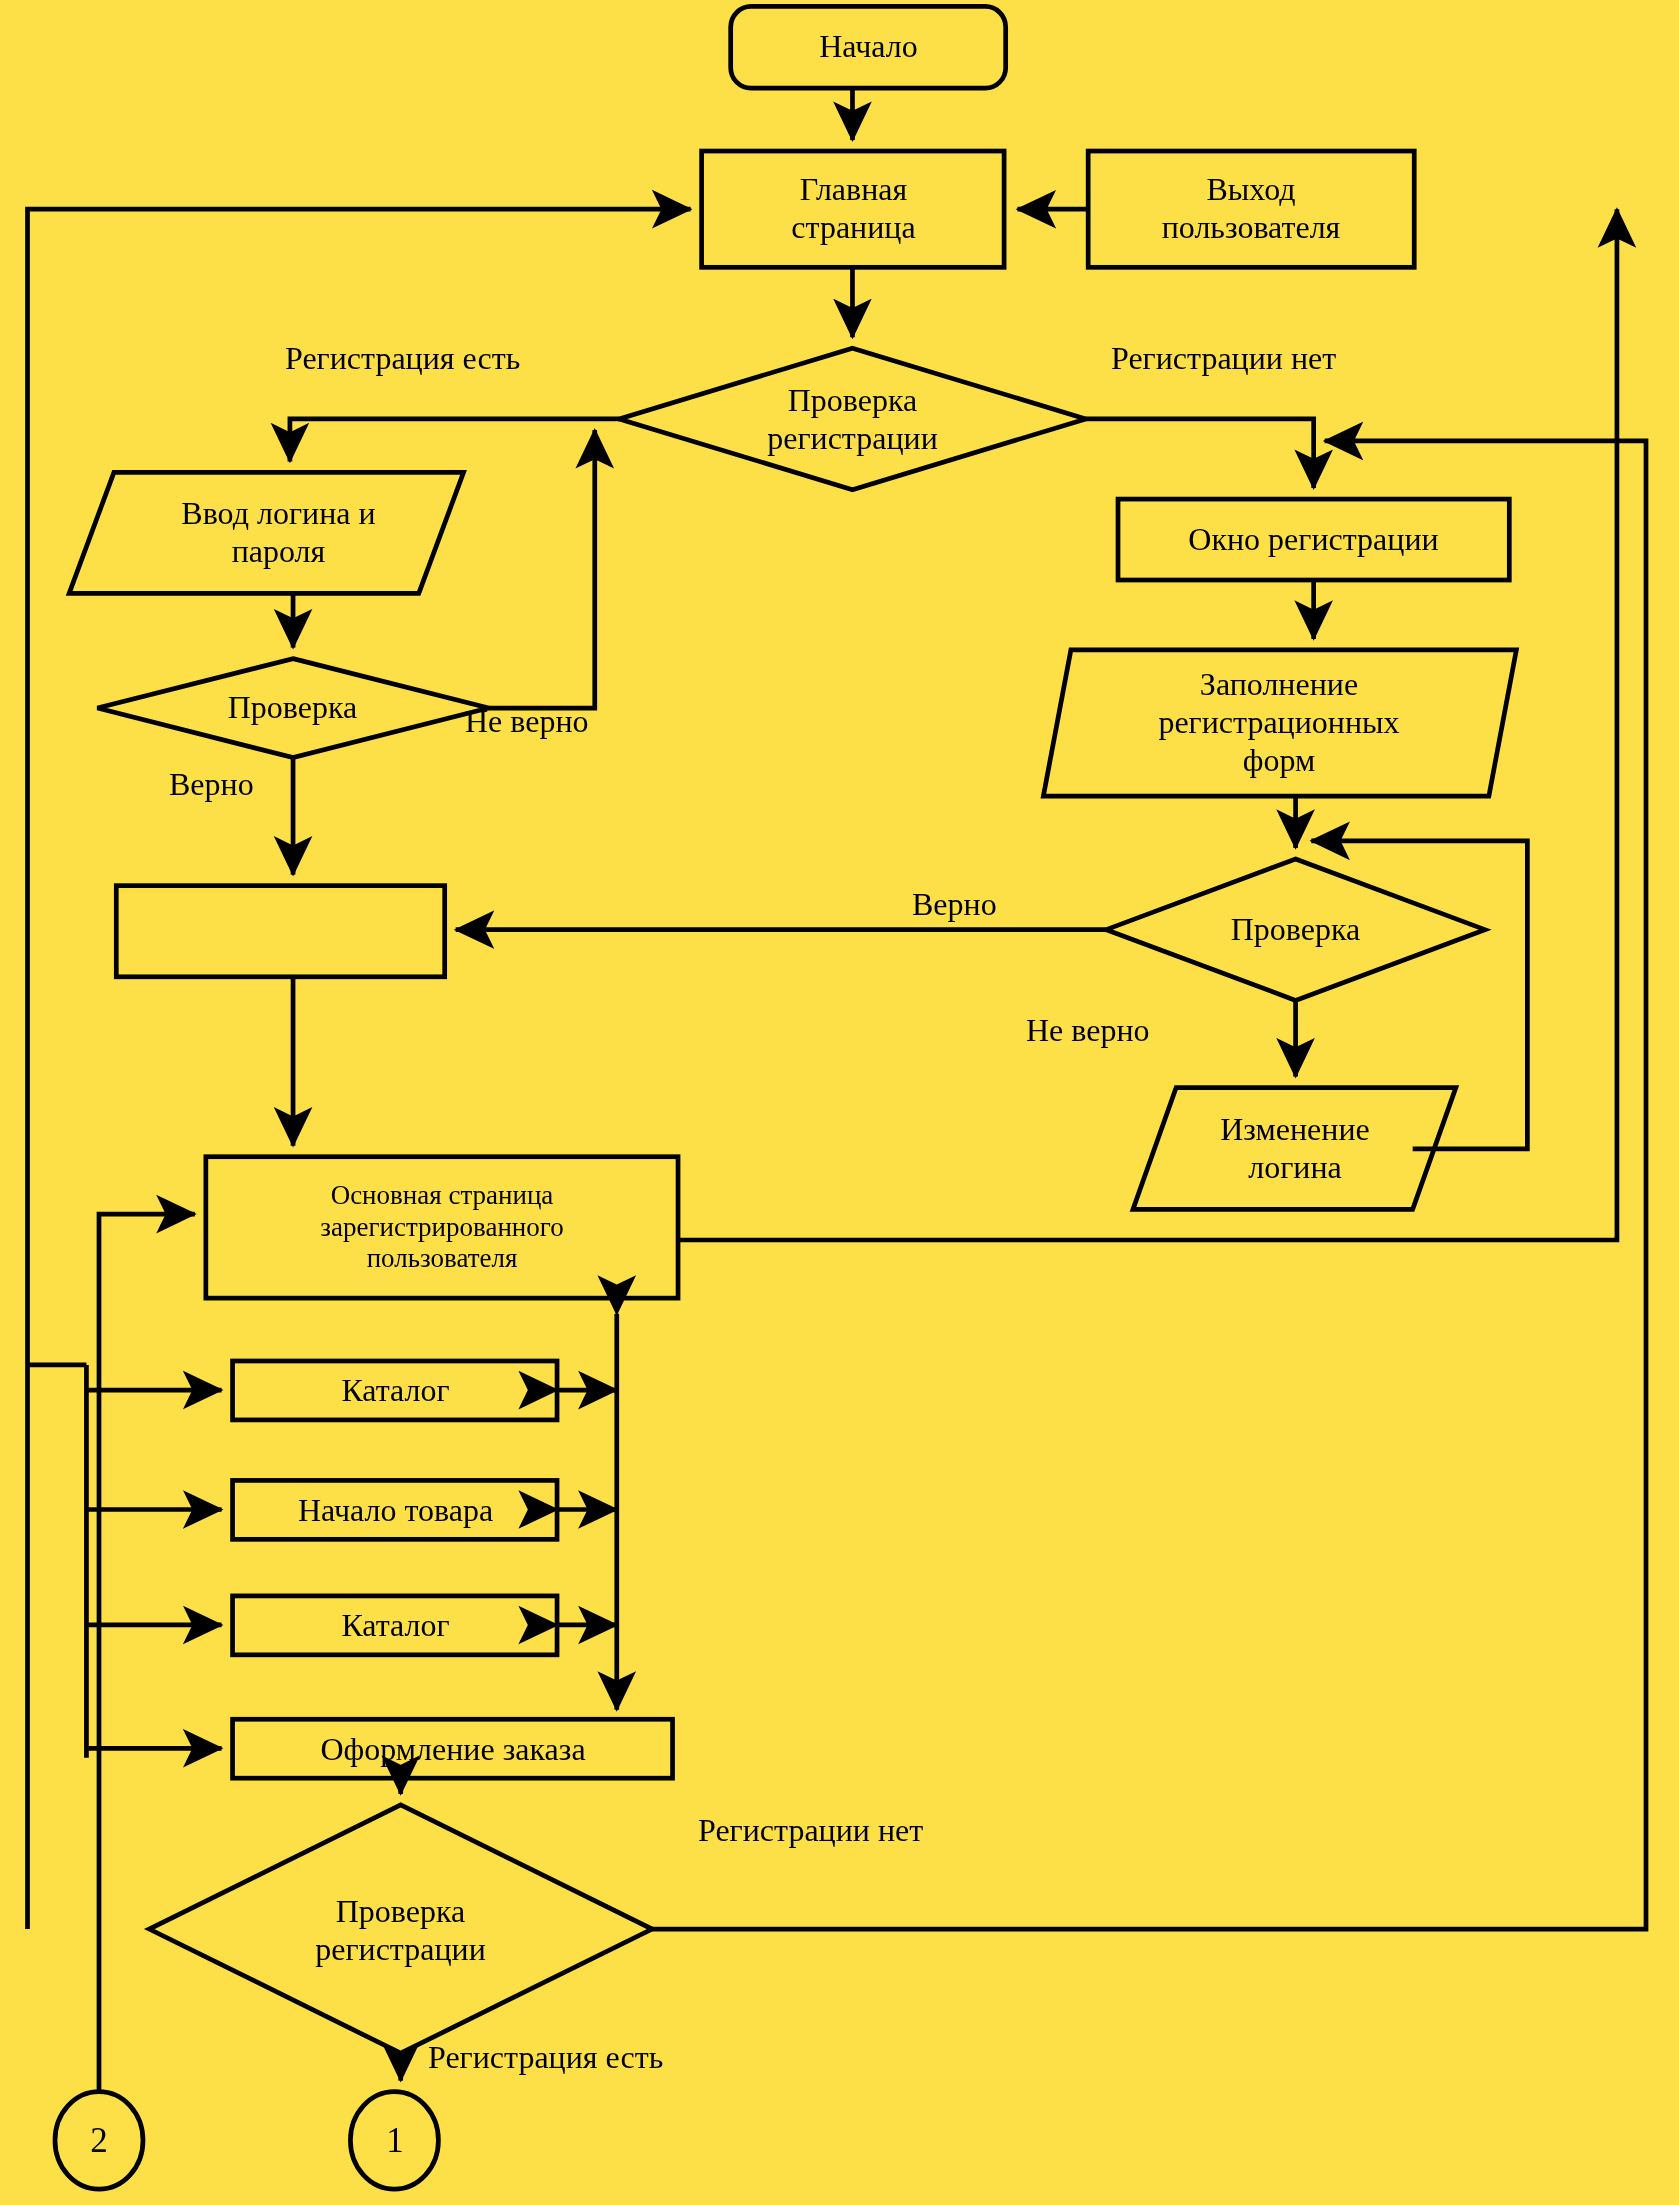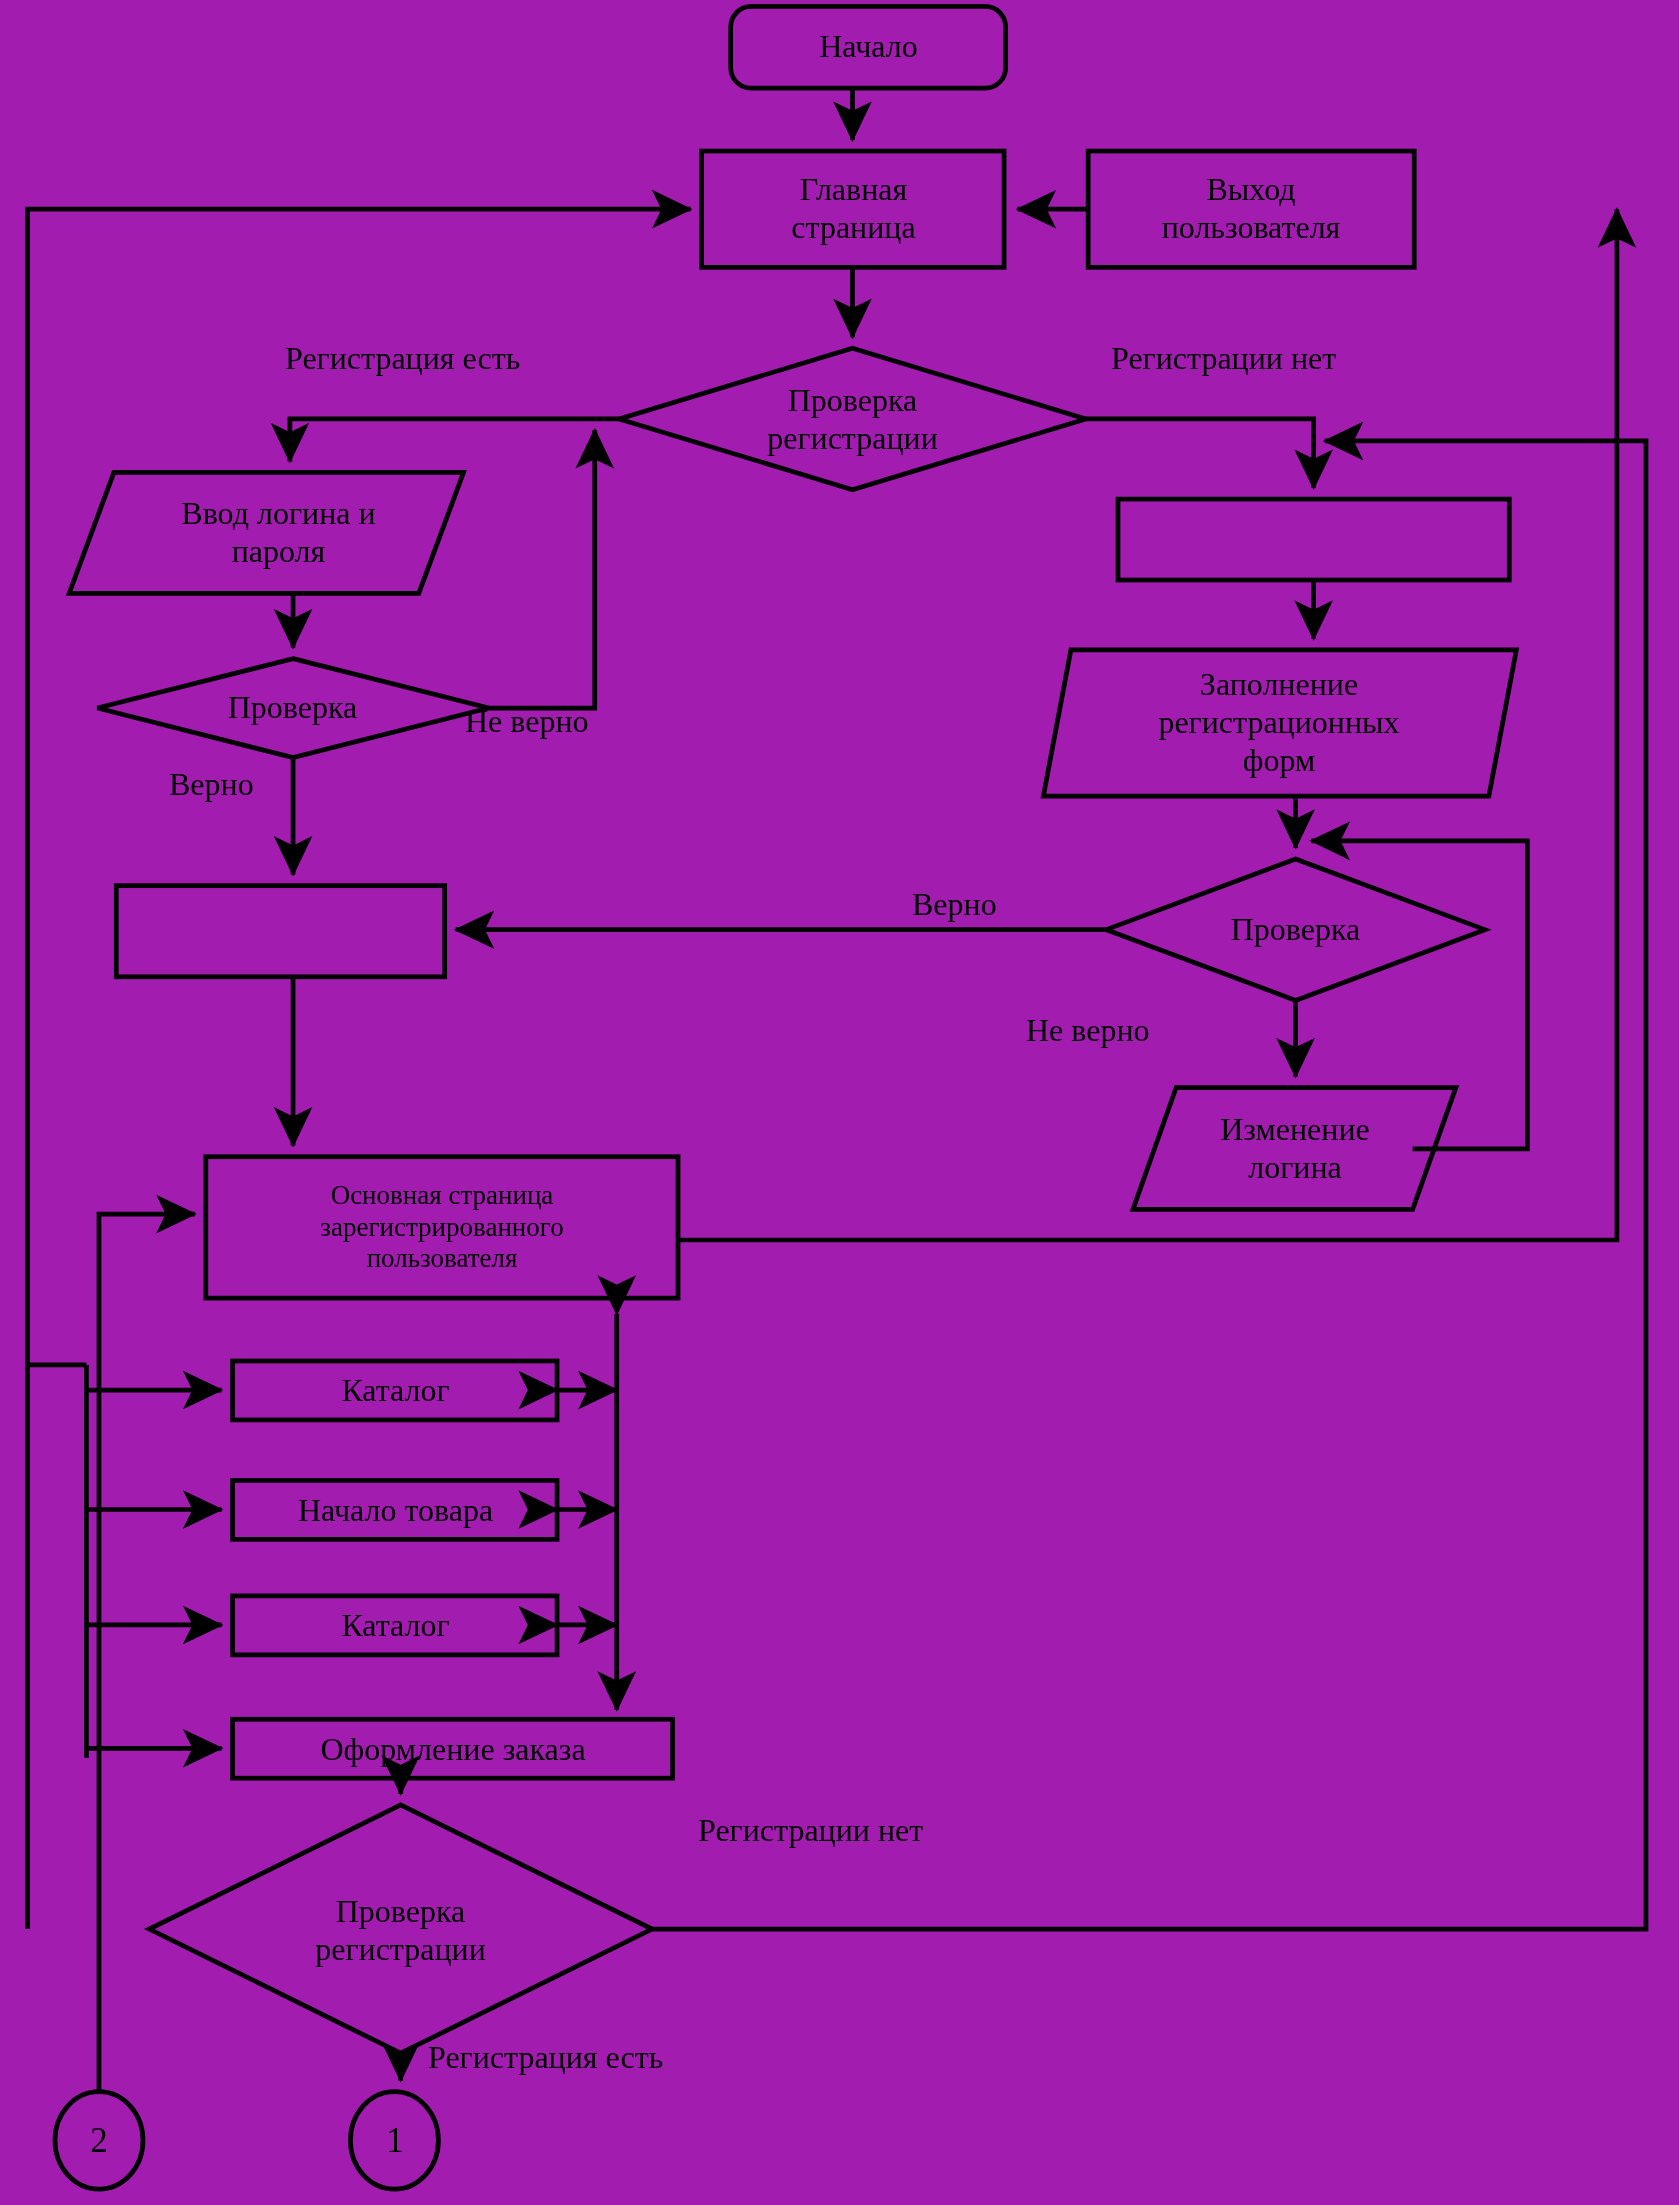--- a/index.html
+++ b/index.html
@@ -1,17 +1,17 @@
 <!DOCTYPE html>
 <html style="font-size:12.6px"><head>
 <meta charset="utf-8">
 <style>
   html,body{margin:0;padding:0;background:#ffffff;}
   body{font-family:"Liberation Serif", serif;}
-  #sheet{position:relative;width:1679px;height:2205px;background:#a21caf;overflow:hidden;}
+  #sheet{position:relative;width:1679px;height:2205px;background:#fde047;overflow:hidden;}
   #sheet svg{position:absolute;left:0;top:0;width:1679px;height:2205px;}
   .lbl{
     position:absolute;
     display:flex;align-items:center;justify-content:center;
     text-align:center;
     font-family:"Liberation Serif", serif;
     color:#000;
     line-height:1.18;
     pointer-events:none;
     white-space:pre-line;
@@ -130,20 +130,21 @@
   <div class="lbl f41" style="left:731px;top:6.3px;width:275px;height:82px;">Начало</div>
   <div class="lbl f41" style="left:702px;top:151px;width:303px;height:116px;">Главная
 страница</div>
   <div class="lbl f41" style="left:1088px;top:151px;width:326px;height:116px;">Выход
 пользователя</div>
   <div class="lbl f41" style="left:711px;top:358px;width:283px;height:123px;">Проверка
 регистрации</div>
   <div class="lbl f41" style="left:93px;top:472px;width:371px;height:121px;">Ввод логина и
 пароля</div>
   <div class="lbl f41" style="left:167px;top:685px;width:251px;height:46px;">Проверка</div>
+  <div class="lbl f41" style="left:1118px;top:499px;width:391px;height:81px;">Окно регистрации</div>
   <div class="lbl f41" style="left:1059px;top:650px;width:440px;height:146px;">Заполнение
 регистрационных
 форм</div>
   <div class="lbl f41" style="left:1170px;top:907px;width:251px;height:46px;">Проверка</div>
   <div class="lbl f41" style="left:1155px;top:1088px;width:280px;height:122px;">Изменение
 логина</div>
   <div class="lbl f40" style="left:206px;top:1157px;width:472px;height:141px;">Основная страница
 зарегистрированного
 пользователя</div>
   <div class="lbl f41" style="left:233px;top:1361px;width:325px;height:59px;">Каталог</div>

